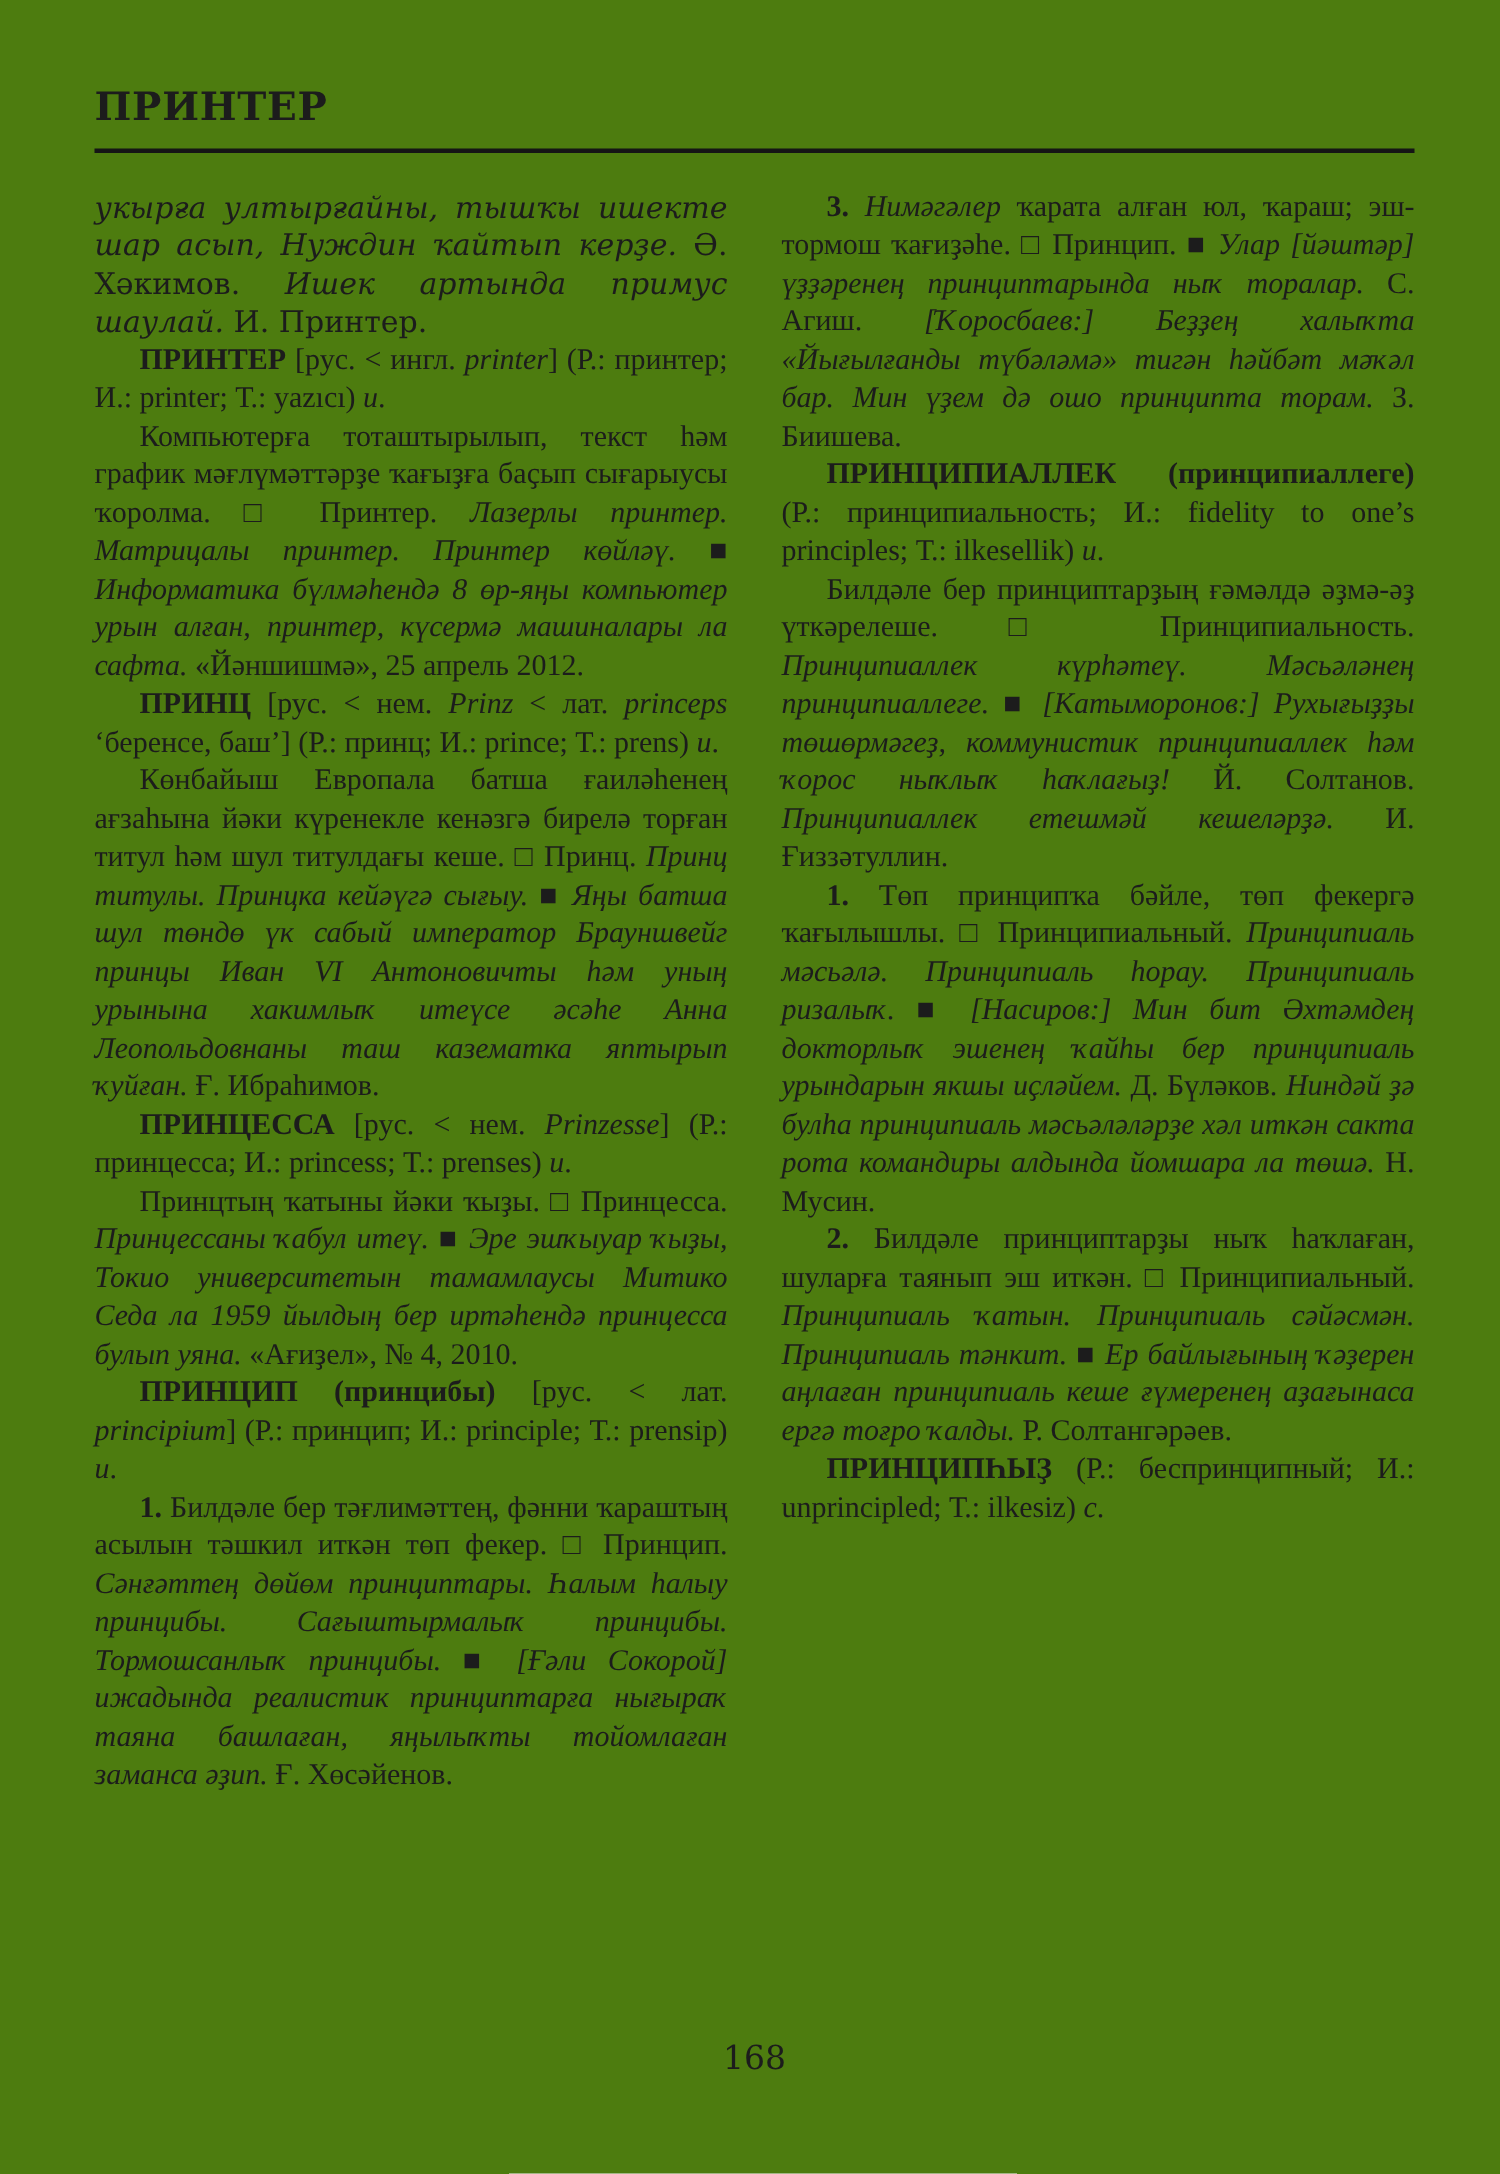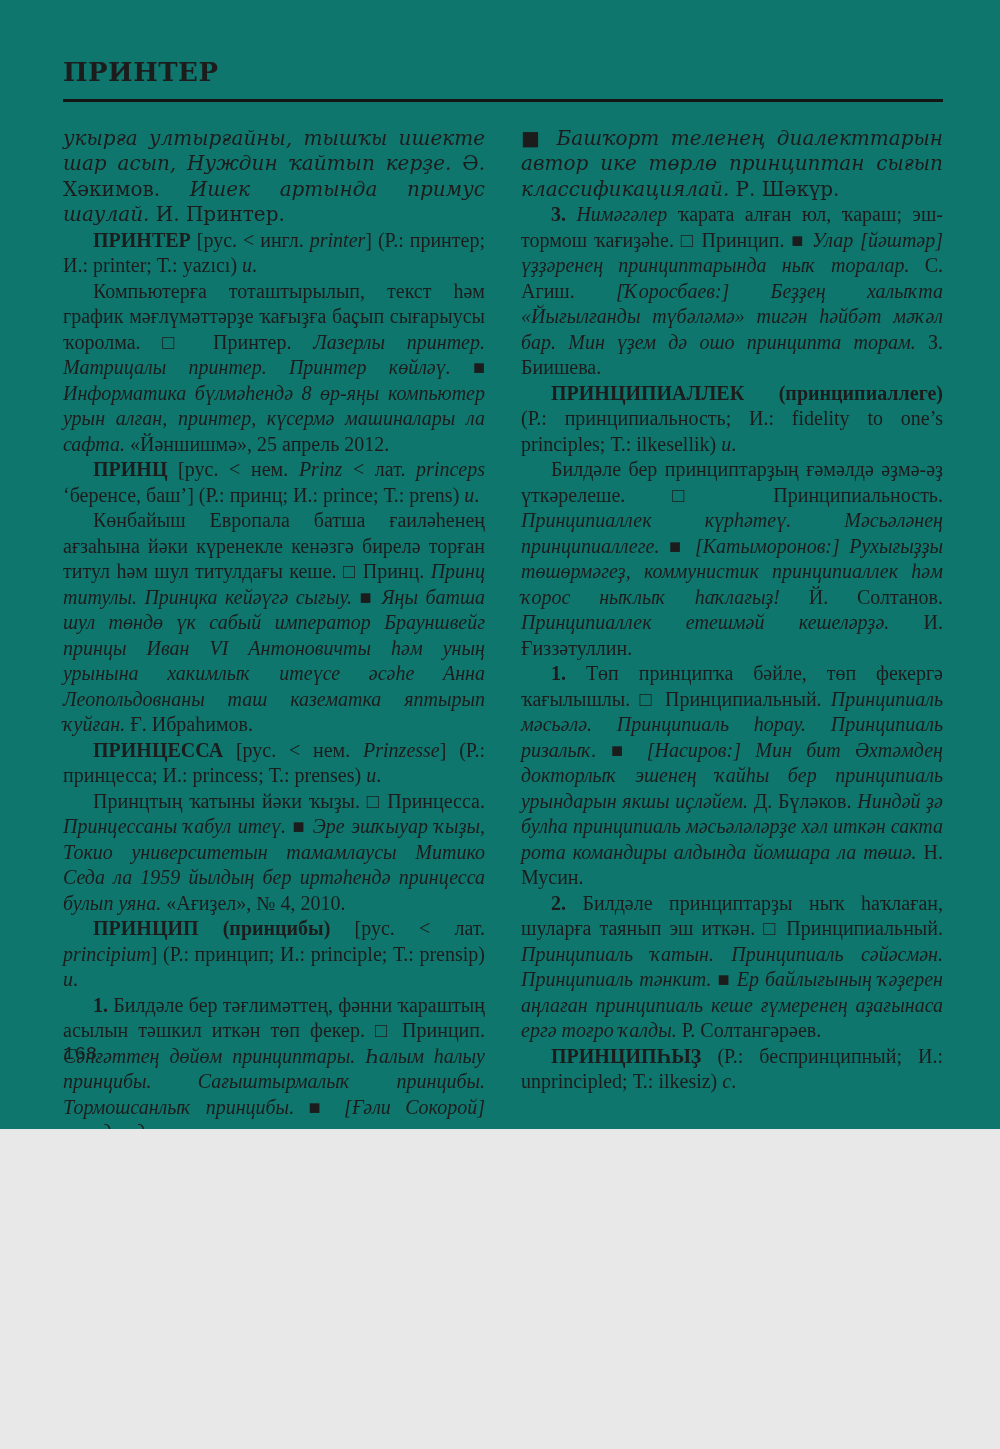--- a/index.html
+++ b/index.html
@@ -1,21 +1,21 @@
 <!DOCTYPE html>
 <html><head>
 <meta charset="utf-8">
 <style>
   html, body { margin: 0; padding: 0; background: #e8e8e8; }
   .page {
     position: relative;
     width: 1000px;
-    height: 1129px;
+    height: 1449px;
     margin: 0 auto;
-    background: #0f766e;
+    background: #4d7c0f;
     color: #1c1c1c;
     font-family: "DejaVu Serif", "Liberation Serif", serif;
     overflow: hidden;
   }
   .content {
     position: absolute;
     left: 63px;
     right: 57px;
     top: 58px;
   }
@@ -41,22 +41,22 @@
   .col { flex: 1 1 0; min-width: 0; }
   .col p { margin: 0; }
   .col p.indent { text-indent: 1.5em; font-family: Liberation Serif, serif; }
   .b  { font-weight: bold; }
   .i  { font-style: italic; margin-top: 36px; }
   .page-number {
     position: absolute;
     left: 63px;
     right: 57px;
     bottom: 64px;
-    font-size: 19px;
-    font-family: Liberation Mono, monospace;
+    text-align: center;
+    font-size: 22px;
   }
 </style>
 </head>
 <body>
 
 <div class="page">
   <div class="content">
     <div class="running-head">ПРИНТЕР</div>
     <div class="head-rule"></div>
     <div class="columns">
@@ -65,21 +65,20 @@
           <p class="indent"><span class="b">ПРИНТЕР</span><span> [рус. &lt; ингл. </span><span class="i">printer</span><span>] (Р.: принтер; И.: printer; Т.: yazıcı) </span><span class="i">и</span><span>.</span></p>
           <p class="indent"><span>Компьютерға тоташтырылып, текст һәм график мәғлүмәттәрҙе ҡағыҙға баҫып сығарыусы ҡоролма. □ Принтер. </span><span class="i">Лазерлы принтер. Матрицалы принтер. Принтер көйләү.</span><span> ■ </span><span class="i">Информатика бүлмәһендә 8 өр-яңы компьютер урын алған, принтер, күсермә машиналары ла сафта.</span><span> «Йәншишмә», 25 апрель 2012.</span></p>
           <p class="indent"><span class="b">ПРИНЦ</span><span> [рус. &lt; нем. </span><span class="i">Prinz</span><span> &lt; лат. </span><span class="i">princeps</span><span> ‘беренсе, баш’] (Р.: принц; И.: prince; Т.: prens) </span><span class="i">и</span><span>.</span></p>
           <p class="indent"><span>Көнбайыш Европала батша ғаиләһенең ағзаһына йәки күренекле кенәзгә бирелә торған титул һәм шул титулдағы кеше. □ Принц. </span><span class="i">Принц титулы. Принцка кейәүгә сығыу.</span><span> ■ </span><span class="i">Яңы батша шул төндө үк сабый император Брауншвейг принцы Иван VI Антоновичты һәм уның урынына хакимлыҡ итеүсе әсәһе Анна Леопольдовнаны таш казематка яптырып ҡуйған.</span><span> Ғ. Ибраһимов.</span></p>
           <p class="indent"><span class="b">ПРИНЦЕССА</span><span> [рус. &lt; нем. </span><span class="i">Prinzesse</span><span>] (Р.: принцесса; И.: princess; Т.: prenses) </span><span class="i">и</span><span>.</span></p>
           <p class="indent"><span>Принцтың ҡатыны йәки ҡыҙы. □ Принцесса. </span><span class="i">Принцессаны ҡабул итеү.</span><span> ■ </span><span class="i">Эре эшҡыуар ҡыҙы, Токио университетын тамамлаусы Митико Седа ла 1959 йылдың бер иртәһендә принцесса булып уяна.</span><span> «Ағиҙел», № 4, 2010.</span></p>
           <p class="indent"><span class="b">ПРИНЦИП (принцибы)</span><span> [рус. &lt; лат. </span><span class="i">principium</span><span>] (Р.: принцип; И.: principle; Т.: prensip) </span><span class="i">и</span><span>.</span></p>
           <p class="indent"><span class="b">1. </span><span>Билдәле бер тәғлимәттең, фәнни ҡараштың асылын тәшкил иткән төп фекер. □ Принцип. </span><span class="i">Сәнғәттең дөйөм принциптары. Һалым һалыу принцибы. Сағыштырмалыҡ принцибы. Тормошсанлыҡ принцибы.</span><span> ■ </span><span class="i">[Ғәли Сокорой] ижадында реалистик принциптарға нығыраҡ таяна башлаған, яңылыҡты тойомлаған заманса әҙип.</span><span> Ғ. Хөсәйенов.</span></p>
         </div>
       <div class="col">
-          <p class=""><span>■ </span><span class="i">Башҡорт теленең диалекттарын автор ике төрлө принциптан сығып классификациялай.</span><span> Р. Шәкүр.</span></p>
           <p class="indent"><span class="b">3. </span><span class="i">Нимәгәлер</span><span> ҡарата алған юл, ҡараш; эш-тормош ҡағиҙәһе. □ Принцип. ■ </span><span class="i">Улар [йәштәр] үҙҙәренең принциптарында ныҡ торалар.</span><span> С. Агиш. </span><span class="i">[Ҡоросбаев:] Беҙҙең халыҡта «Йығылғанды түбәләмә» тигән һәйбәт мәҡәл бар. Мин үҙем дә ошо принципта торам.</span><span> З. Биишева.</span></p>
           <p class="indent"><span class="b">ПРИНЦИПИАЛЛЕК (принципиаллеге)</span><span> (Р.: принципиальность; И.: fidelity to one’s principles; Т.: ilkesellik) </span><span class="i">и</span><span>.</span></p>
           <p class="indent"><span>Билдәле бер принциптарҙың ғәмәлдә әҙмә-әҙ үткәрелеше. □ Принципиальность. </span><span class="i">Принципиаллек күрһәтеү. Мәсьәләнең принципиаллеге.</span><span> ■ </span><span class="i">[Катыморонов:] Рухығыҙҙы төшөрмәгеҙ, коммунистик принципиаллек һәм ҡорос ныҡлыҡ һаҡлағыҙ!</span><span> Й. Солтанов. </span><span class="i">Принципиаллек етешмәй кешеләрҙә.</span><span> И. Ғиззәтуллин.</span></p>
           <p class="indent"><span class="b">1. </span><span>Төп принципҡа бәйле, төп фекергә ҡағылышлы. □ Принципиальный. </span><span class="i">Принципиаль мәсьәлә. Принципиаль һорау. Принципиаль ризалыҡ.</span><span> ■ </span><span class="i">[Насиров:] Мин бит Әхтәмдең докторлыҡ эшенең ҡайһы бер принципиаль урындарын якшы иҫләйем.</span><span> Д. Бүләков. </span><span class="i">Ниндәй ҙә булһа принципиаль мәсьәләләрҙе хәл иткән сакта рота командиры алдында йомшара ла төшә.</span><span> Н. Мусин.</span></p>
           <p class="indent"><span class="b">2. </span><span>Билдәле принциптарҙы ныҡ һаҡлаған, шуларға таянып эш иткән. □ Принципиальный. </span><span class="i">Принципиаль ҡатын. Принципиаль сәйәсмән. Принципиаль тәнкит.</span><span> ■ </span><span class="i">Ер байлығының ҡәҙерен аңлаған принципиаль кеше ғүмеренең аҙағынаса ергә тоғро ҡалды.</span><span> Р. Солтангәрәев.</span></p>
           <p class="indent"><span class="b">ПРИНЦИПҺЫҘ</span><span> (Р.: беспринципный; И.: unprincipled; Т.: ilkesiz) </span><span class="i">с</span><span>.</span></p>
         </div>
     </div>
   </div>
   <div class="page-number">168</div>

